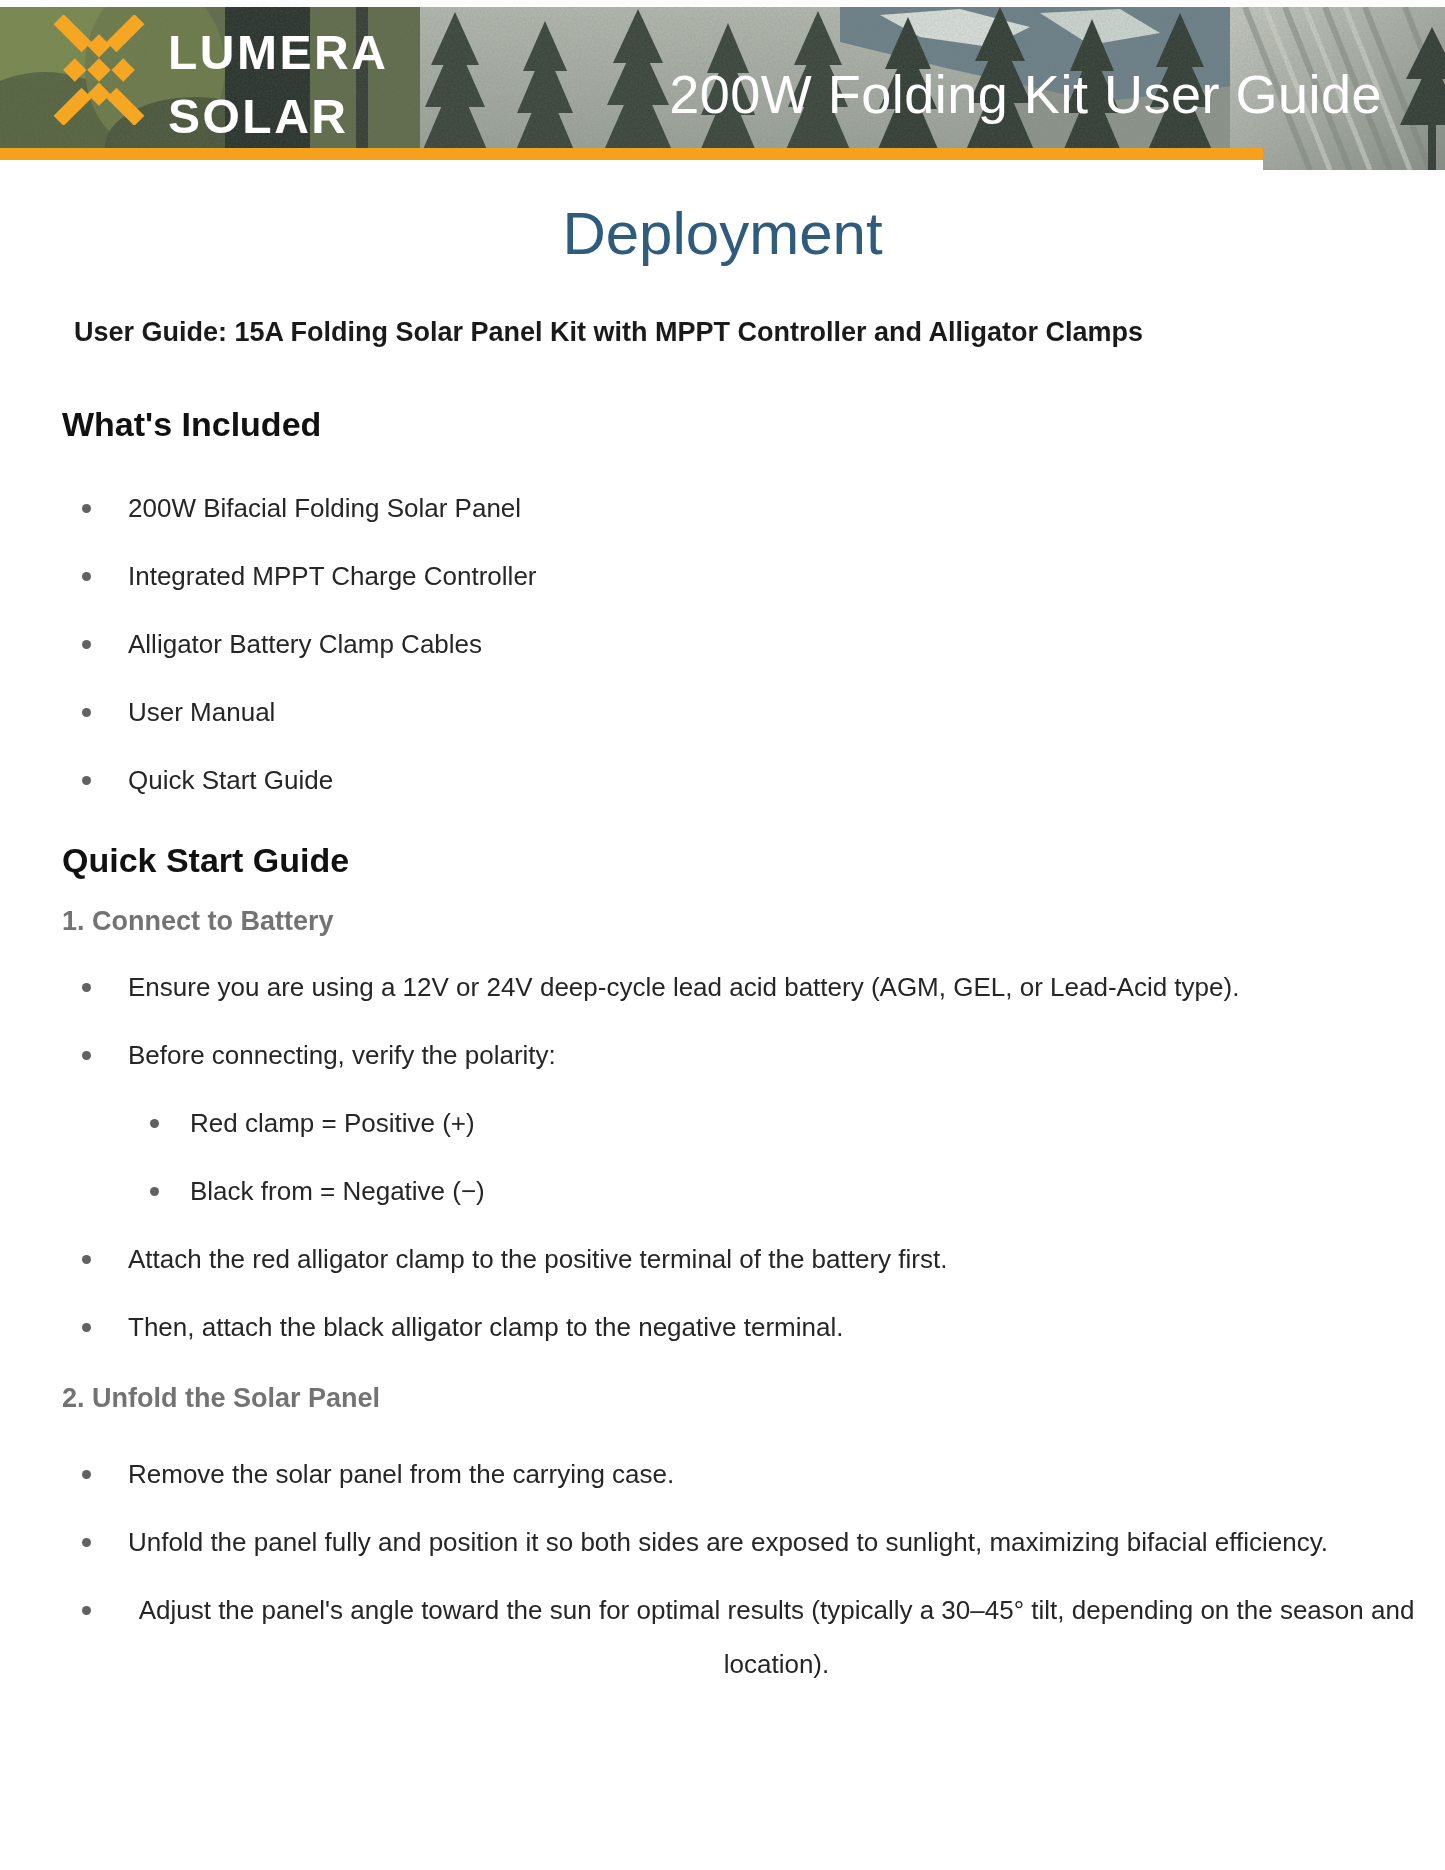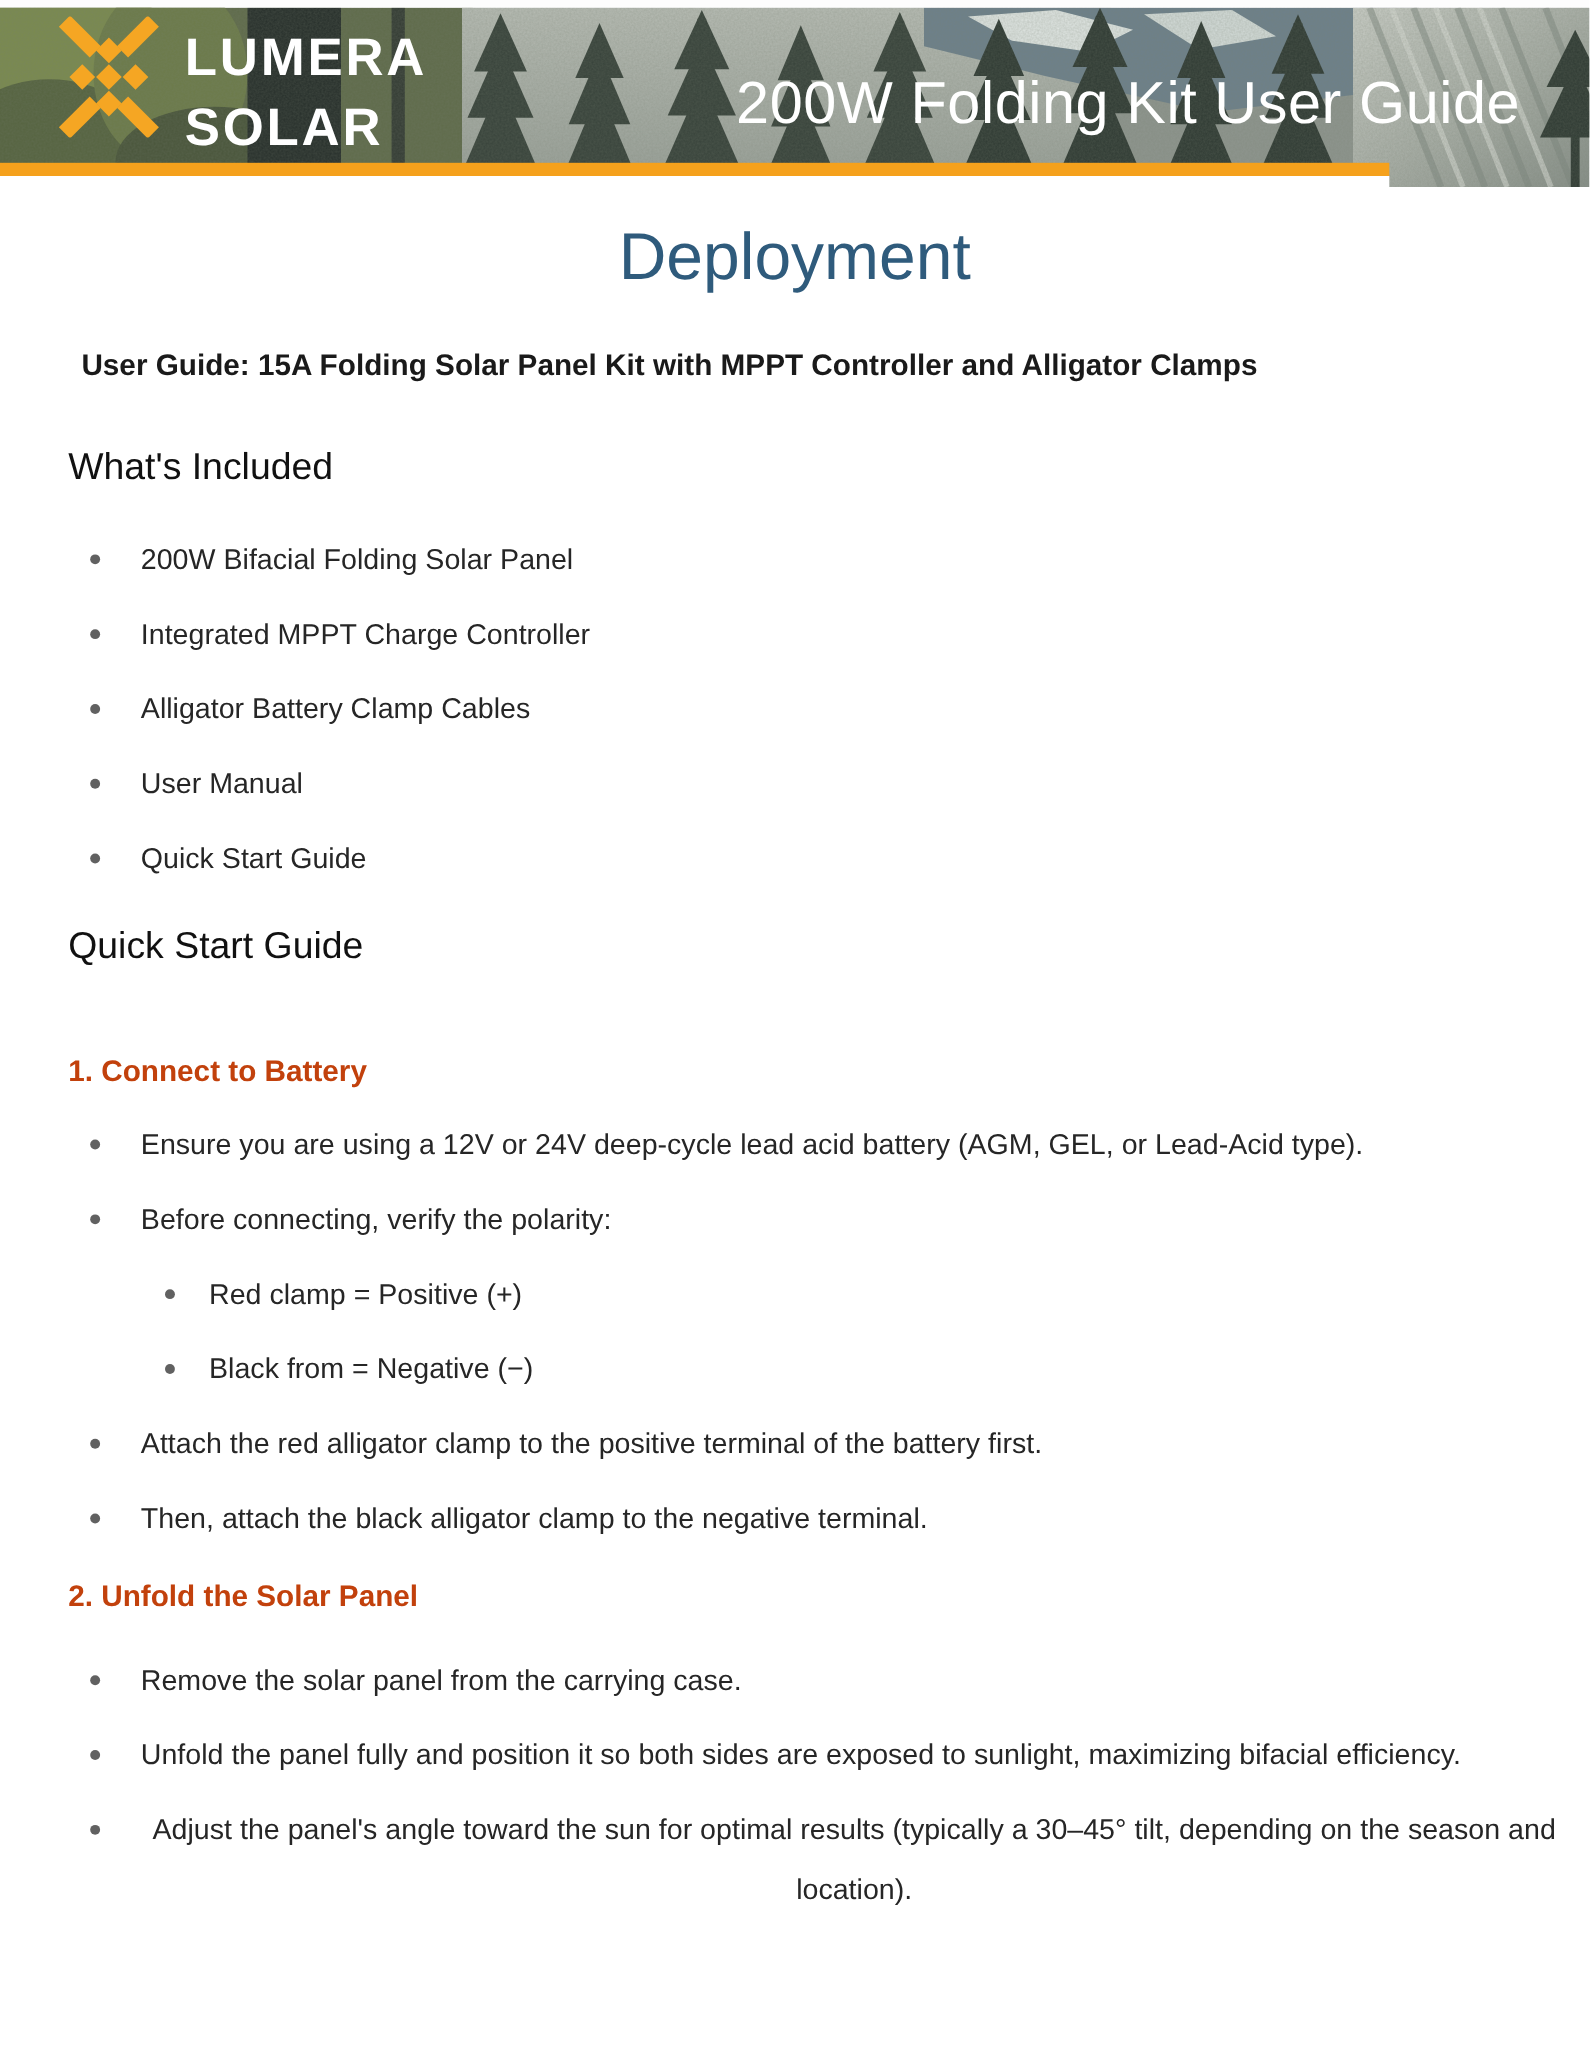--- a/index.html
+++ b/index.html
@@ -45,27 +45,27 @@
     color: #2F5B7C; font-weight: 400;
   }
   .intro {
     margin: 50px 20px 0 74px;
     font-size: 27px; line-height: 33px;
     font-weight: bold; color: #1a1a1a;
   }
   .h2 {
     margin: 54px 20px 0 62px;
     font-size: 34px; line-height: 42px;
-    font-weight: normal; color: #111111;
+    font-weight: bold; color: #111111;
   }
   .h2.qsg { margin-top: 32px; }
   .h3 {
-    margin: 77px 20px 0 62px;
+    margin: 24px 20px 0 62px;
     font-size: 27px; line-height: 33px;
-    font-weight: bold; color: #c2410c;
+    font-weight: bold; color: #737373;
   }
   .h3.step2 { margin-top: 28px; }
   ul.blist { list-style: none; padding: 0; margin: 36px 0 0 0; }
   ul.blist.tight { margin-top: 22px; }
   ul.blist.step2list { margin-top: 32px; }
   li.bitem {
     display: flex; align-items: flex-start;
     margin: 0 20px 14px 82px;
     font-size: 26px; line-height: 54px;
     color: #262626; min-height: 54px; text-align: center;

